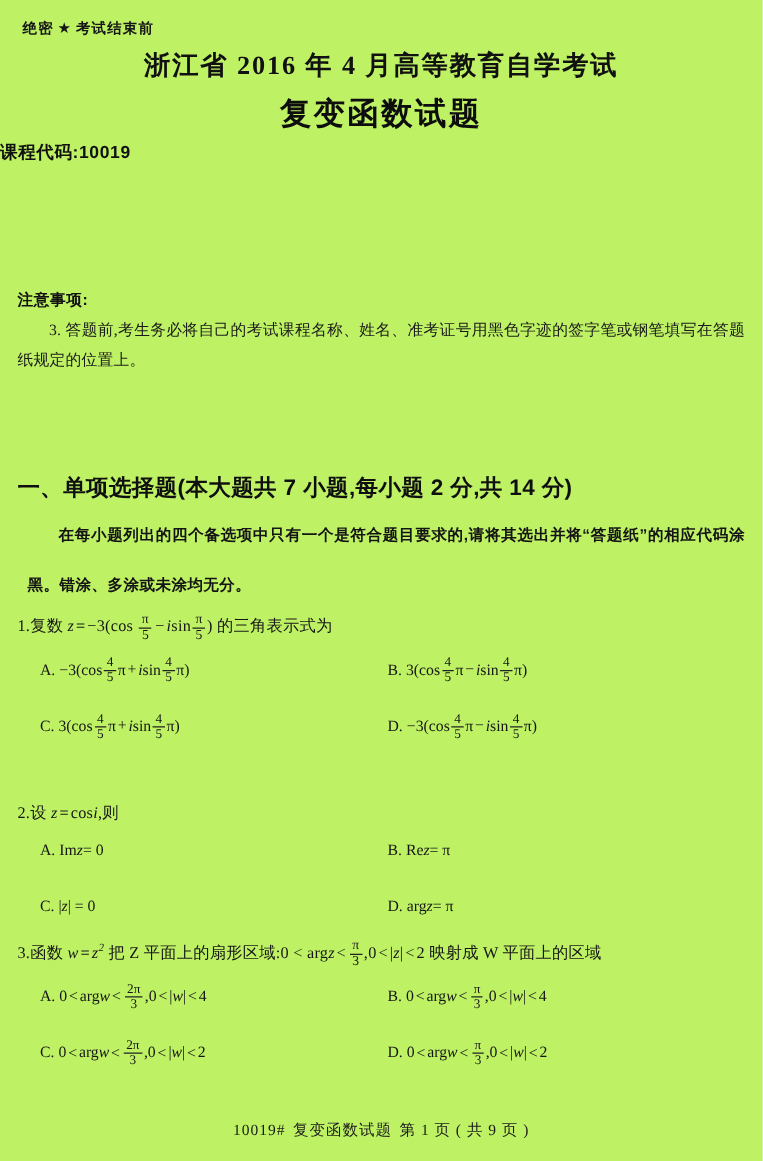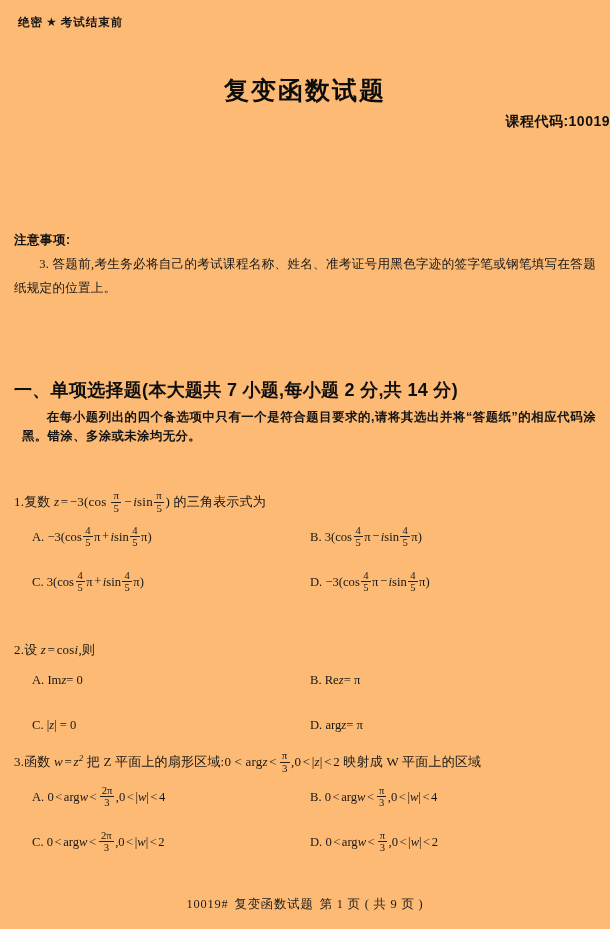--- a/index.html
+++ b/index.html
@@ -14,21 +14,21 @@
     color: #1a1a1a;
     position: relative;
     overflow: hidden;
   }
   .page {
     position: relative;
     width: 610px;
     height: 929px;
     box-sizing: border-box;
     padding: 0;
-    background: #fdba74;
+    background: #bef264;
   }
 
   
   .secrecy {
     position: absolute;
     left: 18px;
     top: 15px;
     font-family: "Liberation Sans", "DejaVu Sans", sans-serif;
     font-weight: bold;
     font-size: 11.5px;
@@ -58,21 +58,21 @@
     font-family: "Liberation Sans", "DejaVu Sans", sans-serif;
     font-weight: bold;
     font-size: 25px;
     letter-spacing: 2px;
     color: #0d0d0d;
   }
   .course-code {
     position: absolute;
     top: 113px;
     left: 0; right: 0;
-    text-align: right;
+    text-align: left;
     font-family: "Liberation Sans", "DejaVu Sans", sans-serif;
     font-weight: bold;
     font-size: 14px;
     letter-spacing: 0.5px;
     color: #111;
   }
 
   
   .notice {
     position: absolute;
@@ -134,21 +134,21 @@
     color: #0f0f0f;
   }
   .section-intro {
     position: absolute;
     top: 408px;
     left: 22px;
     width: 574px;
     font-family: "Liberation Sans", "DejaVu Sans", sans-serif;
     font-weight: bold;
     font-size: 12.4px;
-    line-height: 19px;
+    line-height: 40px;
     letter-spacing: 0.4px;
     text-align: justify;
     color: #141414;
   }
   .section-intro p { margin: 0; text-indent: 2em; }
 
   
   .question { position: absolute; left: 14px; width: 584px; }
   .q-stem {
     font-size: 13px;
@@ -206,20 +206,21 @@
 </style>
 </head>
 <body>
 
 <div class="page">
 
   <div class="secrecy">
     <span>绝密</span><span class="star">★</span><span>考试结束前</span>
   </div>
 
+  <div class="title-main">浙江省 2016 年 4 月高等教育自学考试</div>
   <div class="title-sub">复变函数试题</div>
   <div class="course-code">课程代码:10019</div>
 
 
 
   <div class="notes-title">注意事项:</div>
   <div class="notes-body">
     <p>3. 答题前,考生务必将自己的考试课程名称、姓名、准考证号用黑色字迹的签字笔或钢笔填写在答题纸规定的位置上。</p>
   </div>
 

